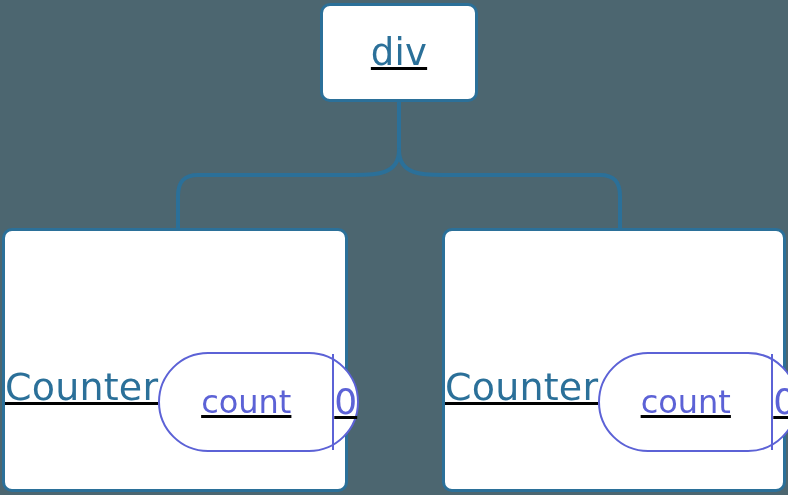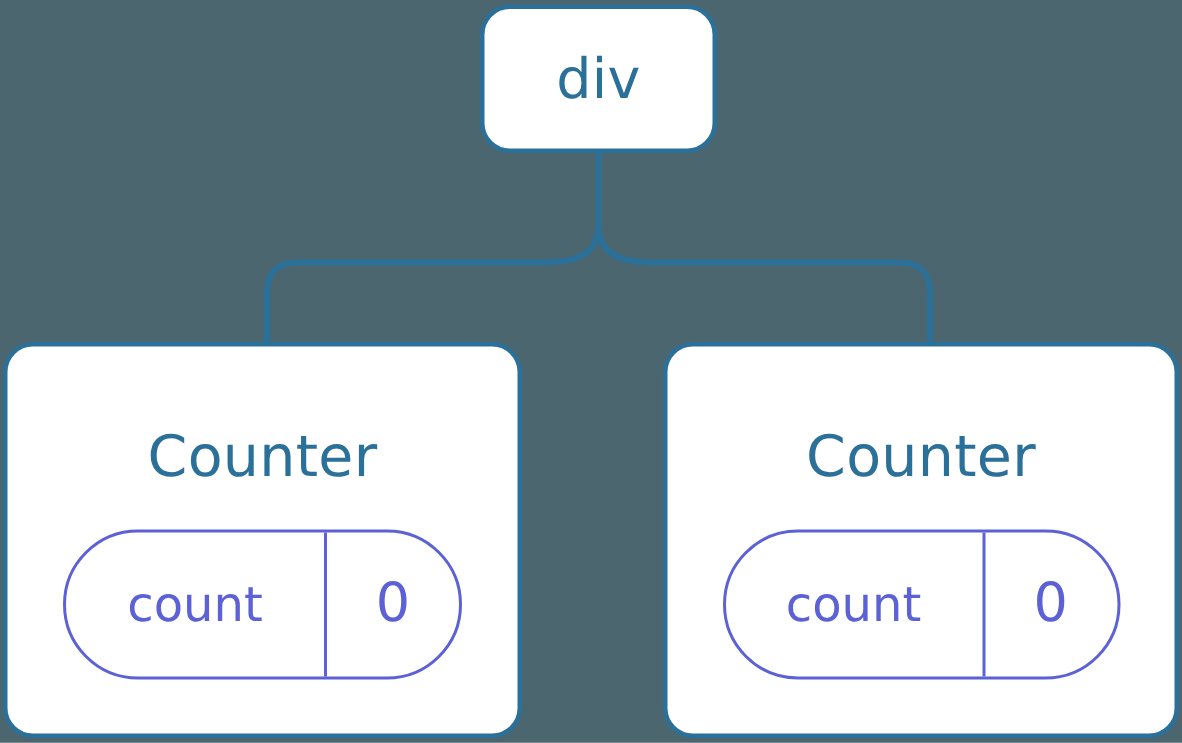--- a/index.html
+++ b/index.html
@@ -29,22 +29,23 @@
     width: 788px;
     height: 495px;
     pointer-events: none;
   }
 
   
   .node-box {
     position: absolute;
     background: #ffffff;
     border: 3px solid #2b7099;
-    border-radius: 20px;
+    border-radius: 10px;
     box-sizing: border-box;
+    text-decoration: underline;
   }
 
   
   #root-node {
     left: 320px;
     top: 3px;
     width: 158px;
     height: 99px;
     display: flex;
     align-items: center;
@@ -54,21 +55,21 @@
     color: #2b7099;
     font-size: 37px;
     line-height: 1;
     letter-spacing: 0.2px;
   }
 
   
   .child-node {
     height: 264px;
     display: flex;
-    flex-direction: column;
+    flex-direction: row;
     align-items: center;
     padding-top: 54px;
     box-sizing: border-box;
   }
   #child-node-left {
     left: 2px;
     top: 228px;
     width: 346px;
   }
   #child-node-right {

